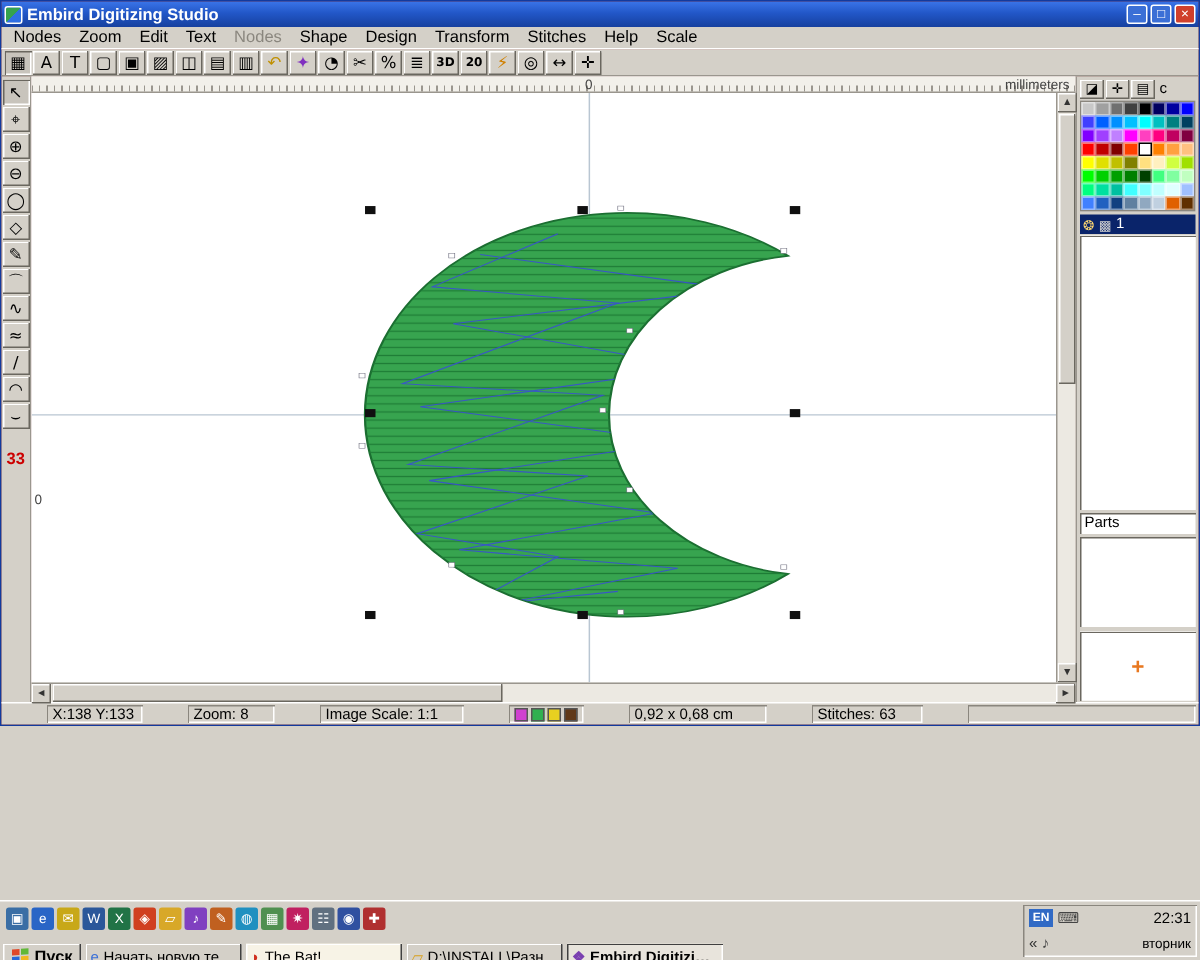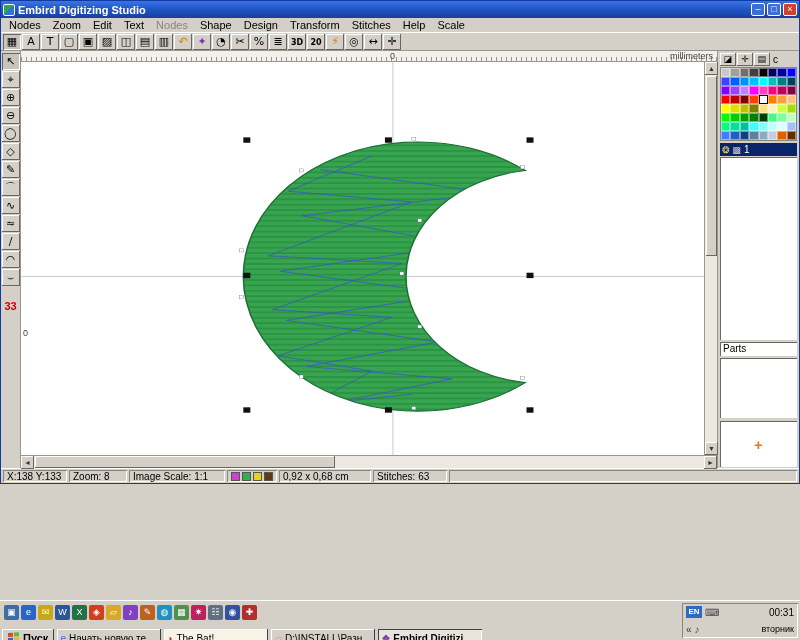--- a/index.html
+++ b/index.html
@@ -76,21 +76,21 @@
   .layer-ico2 { color:#cfcfcf; font-size:9px; }
   .object-list { flex:1; margin-top:1px; background:#fff; box-shadow:inset 1px 1px 0 #6a675f, inset -1px -1px 0 #fff; }
   .parts-field { height:14px; margin-top:2px; background:#fff; box-shadow:inset 1px 1px 0 #6a675f; font-size:10px; padding:1px 3px; }
   .parts-box { height:60px; margin-top:2px; background:#fff; box-shadow:inset 1px 1px 0 #6a675f, inset -1px -1px 0 #fff; }
   .preview-box { height:46px; margin-top:3px; background:#fff; box-shadow:inset 1px 1px 0 #6a675f, inset -1px -1px 0 #fff;
     display:flex; align-items:center; justify-content:center; }
   .preview-plus { color:#e87820; font-size:15px; font-weight:bold; }
 
   
   .statusbar { height:15px; flex:0 0 15px; display:flex; gap:2px; padding:1px 2px; background:#d4d0c8; border-top:1px solid #fff; font-size:10px; }
-  .sb-seg { box-shadow:inset 1px 1px 0 #8a867e, inset -1px -1px 0 #fff; padding:0 4px; line-height:13px; white-space:nowrap; overflow:hidden; }
+  .sb-seg { box-shadow:inset 1px 1px 0 #8a867e, inset -1px -1px 0 #fff; padding:0 4px; line-height:13px; white-space:nowrap; overflow:hidden;margin-left:28px; }
   .sb-icons { display:flex; align-items:center; gap:2px; padding:0 4px; }
   .sb-ico { width:9px; height:9px; border:1px solid #555; }
   .sb-fill { flex:1; }
 
   
   .taskbar { position:absolute; left:0; right:0; bottom:0; height:40px; background:#d4d0c8; border-top:1px solid #fff; padding:2px 122px 2px 2px; }
   .ql-row { height:18px; display:flex; align-items:center; gap:2px; padding-left:2px; }
   .ql-chip { width:15px; height:15px; border:none; border-radius:2px; color:#fff; font-size:9px; line-height:15px; text-align:center; padding:0; }
   .task-row { height:34px; display:flex; align-items:center; gap:3px; }
   .start-btn { height:18px; display:flex; align-items:center; gap:3px; padding:0 6px; background:#d4d0c8; border:none;
@@ -534,21 +534,21 @@
           <button class="task-btn active">
             <span class="task-ico" style="color: rgb(122, 63, 176);">❖</span>
             <span class="lbl">Embird Digitizing Stud...</span>
           </button>
         </span>
     </div>
     <div class="tray">
       <div class="tray-row">
         <span class="lang-chip">EN</span>
         <span class="tray-ico">⌨</span>
-        <span class="tray-time">00:31</span>
+        <span class="tray-time">22:31</span>
       </div>
       <div class="tray-row">
         <span class="collapse">«</span>
         <span class="tray-ico">♪</span>
         <span class="tray-day">вторник</span>
       </div>
     </div>
   </div>
 
 </div>

